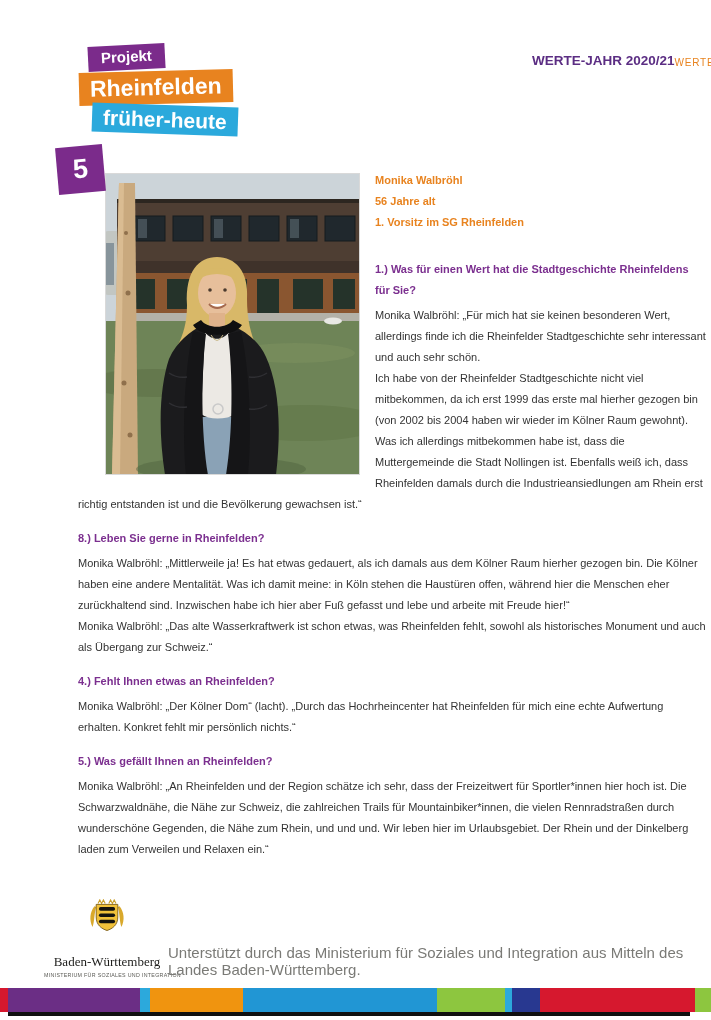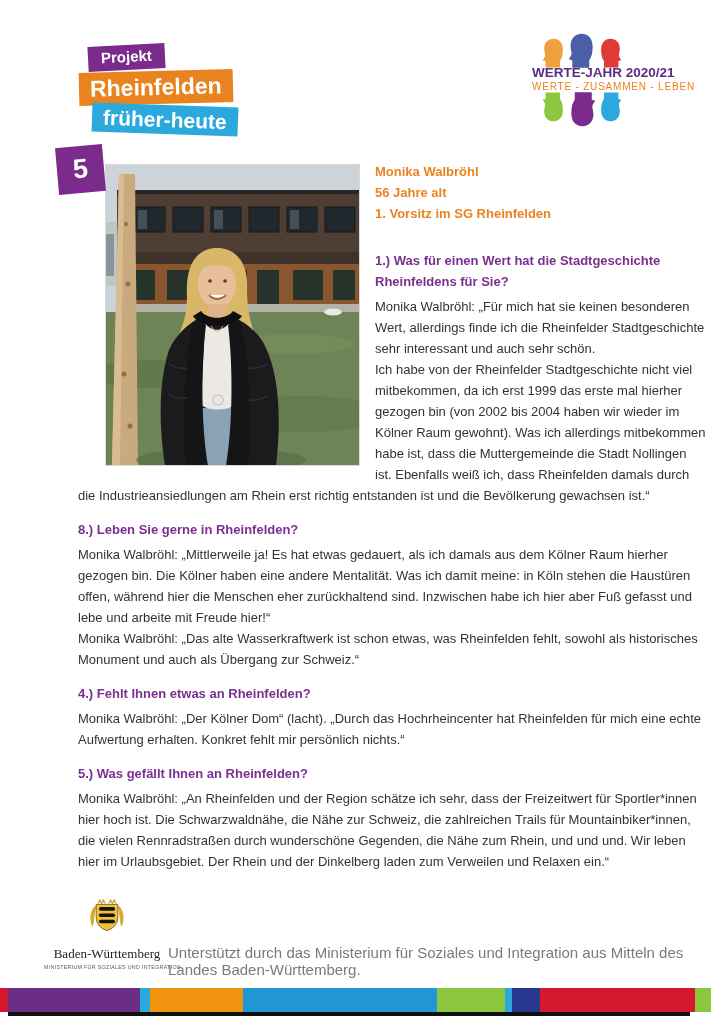--- a/index.html
+++ b/index.html
@@ -6,46 +6,46 @@
   .page { position:relative; width:711px; height:1020px; background:#fff; overflow:hidden;
           font-family:"Liberation Sans", sans-serif; color:var(--c-body,#333); }
 
   
   .plbox { position:absolute; color:#fff; font-weight:600; white-space:nowrap; line-height:1.1; }
   .plb1 { left:88px;  top:45px;  font-size:15px; padding:4px 13px; transform:rotate(-3deg);  background:var(--c-pl1,#7B2B8B); }
   .plb2 { left:79px;  top:71px;  font-size:23px; padding:4px 11px; transform:rotate(-1.5deg); background:var(--c-pl2,#E8831F); }
   .plb3 { left:92px;  top:105px; font-size:21px; padding:3px 11px; transform:rotate(2deg);   background:var(--c-pl3,#2BA9DC); }
 
   
-  .werte-logo { position:absolute; left:532px; top:32px; width:172px; display:flex; flex-direction:column; align-items:flex-start; }
+  .werte-logo { position:absolute; left:532px; top:32px; width:172px; display:flex; align-items:flex-end; }
   .werte-title { font-size:13.5px; font-weight:700; color:var(--c-wtitle,#5B2D83); white-space:nowrap; margin-top:-2px; }
   .werte-title .wt-bold { font-weight:800; }
   .werte-subtitle { font-size:10px; font-weight:400; letter-spacing:0.8px; color:var(--c-wsub,#E8831F); white-space:nowrap; margin-top:1px; }
   .heads { display:block; }
   .heads-top { margin-bottom:-1px; }
   .heads-bottom { margin-top:0px; }
 
   
   .page-number { position:absolute; left:57px; top:146px; width:47px; height:47px;
                  background:var(--c-pagenum,#7B2B8B); transform:rotate(-5deg); z-index:3;
                  color:#fff; font-size:27px; font-weight:700; display:flex; align-items:center; justify-content:center; }
 
   
-  .content { position:absolute; left:78px; top:161px; width:628px; font-size:13px; line-height:21px; }
+  .content { position:absolute; left:78px; top:170px; width:628px; font-size:11px; line-height:21px; }
   .photo-wrap { float:left; width:297px; height:309px; }
   .photo { display:block; margin:3px 15px 0 27px; }
   .profile { color:var(--c-profile,#E8831F); font-weight:700; }
   .qa .q { color:var(--c-heading,#7B2F8F); font-weight:700; margin:13px 0 4px 0; }
   .qa-first .q { margin-top:26px; }
   .qa .a { white-space:pre-line; }
 
   
   .footer-logo { position:absolute; left:44px; top:899px; width:126px; text-align:center; }
   .crest { display:block; margin:0 auto; }
-  .bw-name { font-family:"Liberation Serif", serif; font-size:13px; color:#1d1d1b; margin-top:11px; white-space:nowrap; }
+  .bw-name { font-family:"Liberation Serif", serif; font-size:13px; color:#1d1d1b; margin-top:19px; white-space:nowrap; }
   .bw-ministry { font-size:5.3px; color:#5a5a55; letter-spacing:0.3px; margin-top:2px; white-space:nowrap; }
   .footer-support { position:absolute; left:168px; top:944px; font-size:15px; color:#7a7a76; }
 
   
   .stripe-bar { position:absolute; left:0; top:988px; width:711px; height:24px; display:flex; }
   .stripe-underline { position:absolute; left:8px; top:1012px; width:682px; height:4px; background:#101010; }
 </style>
 </head>
 <body>
 

